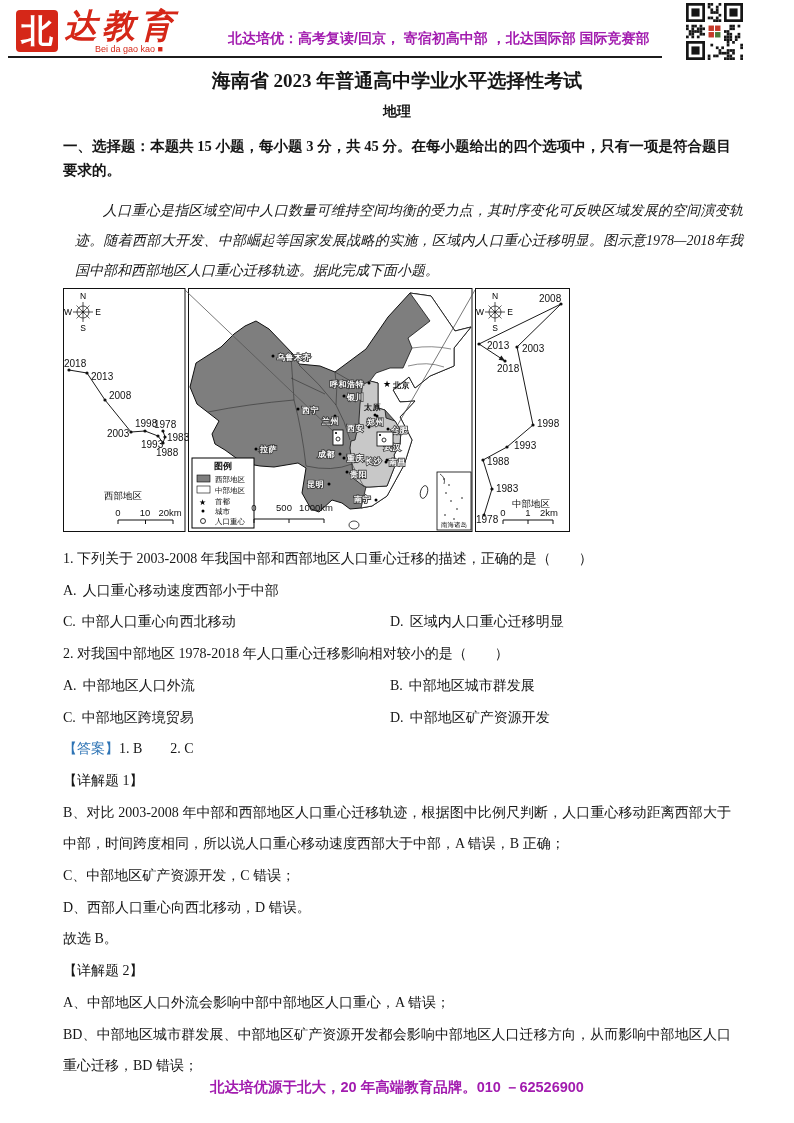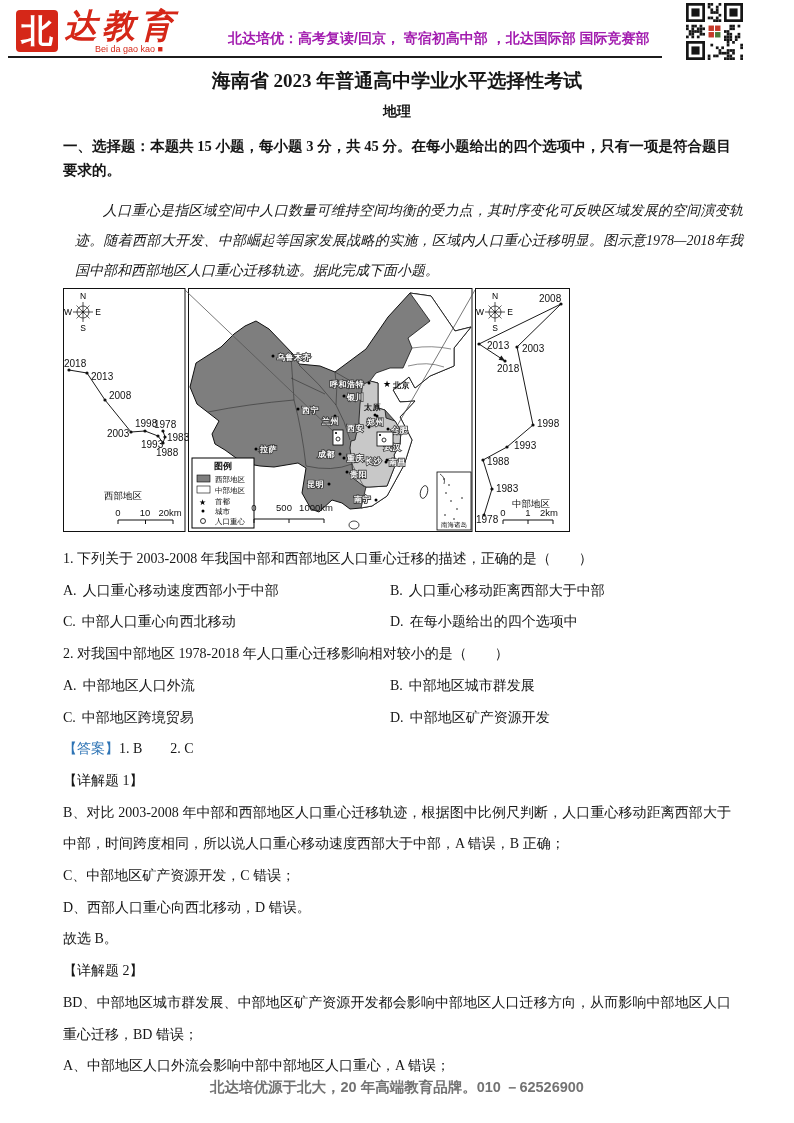--- a/index.html
+++ b/index.html
@@ -38,21 +38,21 @@
   .conn{stroke:#555;stroke-width:0.8;}
   .leg{font-size:7.5px;fill:#111;}
   .legtitle{font-size:9px;fill:#111;font-weight:bold;}
   .inset-lbl{font-size:6.5px;fill:#111;}
   
   .qa{position:absolute;left:63px;top:543px;width:668px;font-size:14px;}
   .ln{margin:0;line-height:31.7px;min-height:31.7px;text-align:justify;}
   .optrow{display:grid;grid-template-columns:327px 1fr;line-height:31.7px;min-height:31.7px;}
   .opt-label{margin-right:6px;}
   .ans-tag{color:#2e74b5;}
-  .footer{position:absolute;left:0;top:1078px;width:794px;text-align:center;color:#737373;
+  .footer{position:absolute;left:0;top:1078px;width:794px;text-align:center;color:#a21caf;
           font-weight:bold;font-size:14.5px;font-family:"Liberation Sans",sans-serif;}
 </style>
 </head>
 <body>
 
 <div class="page">
 
   <div>
     <div class="logo-seal">北</div>
     <div class="logo-brand">达教育</div>
@@ -396,40 +396,39 @@
         <text class="scl" x="74" y="228" text-anchor="middle">2km</text>
       </g>
     </g>
   </svg>
   </div>
 
   <div class="qa">
     <p class="ln">1. 下列关于 2003-2008 年我国中部和西部地区人口重心迁移的描述，正确的是（　　）</p>
     <div class="optrow">
       <div><span class="opt-label">A.</span><span>人口重心移动速度西部小于中部</span></div>
-      <div><span class="opt-label">B.</span><span>人口重心移动距离西部大于中部</span></div>
     </div>
     <div class="optrow">
       <div><span class="opt-label">C.</span><span>中部人口重心向西北移动</span></div>
-      <div><span class="opt-label">D.</span><span>在每小题给出的四个选项中</span></div>
+      <div><span class="opt-label">D.</span><span>区域内人口重心迁移明显</span></div>
     </div>
     <p class="ln">2. 对我国中部地区 1978-2018 年人口重心迁移影响相对较小的是（　　）</p>
     <div class="optrow">
       <div><span class="opt-label">A.</span><span>中部地区人口外流</span></div>
       <div><span class="opt-label">B.</span><span>中部地区城市群发展</span></div>
     </div>
     <div class="optrow">
       <div><span class="opt-label">C.</span><span>中部地区跨境贸易</span></div>
       <div><span class="opt-label">D.</span><span>中部地区矿产资源开发</span></div>
     </div>
     <p class="ln"><span class="ans-tag">【答案】</span><span>1. B　　2. C</span></p>
     <p class="ln">【详解题 1】</p>
     <p class="ln">B、对比 2003-2008 年中部和西部地区人口重心迁移轨迹，根据图中比例尺判断，人口重心移动距离西部大于中部，时间跨度相同，所以说人口重心移动速度西部大于中部，A 错误，B 正确；</p>
     <p class="ln">C、中部地区矿产资源开发，C 错误；</p>
     <p class="ln">D、西部人口重心向西北移动，D 错误。</p>
     <p class="ln">故选 B。</p>
     <p class="ln">【详解题 2】</p>
+    <p class="ln">A、中部地区人口外流会影响中部中部地区人口重心，A 错误；</p>
     <p class="ln">BD、中部地区城市群发展、中部地区矿产资源开发都会影响中部地区人口迁移方向，从而影响中部地区人口重心迁移，BD 错误；</p>
-    <p class="ln">A、中部地区人口外流会影响中部中部地区人口重心，A 错误；</p>
   </div>
 
   <div class="footer">北达培优源于北大，20 年高端教育品牌。010 －62526900</div>
 </div>
 
 </body></html>

